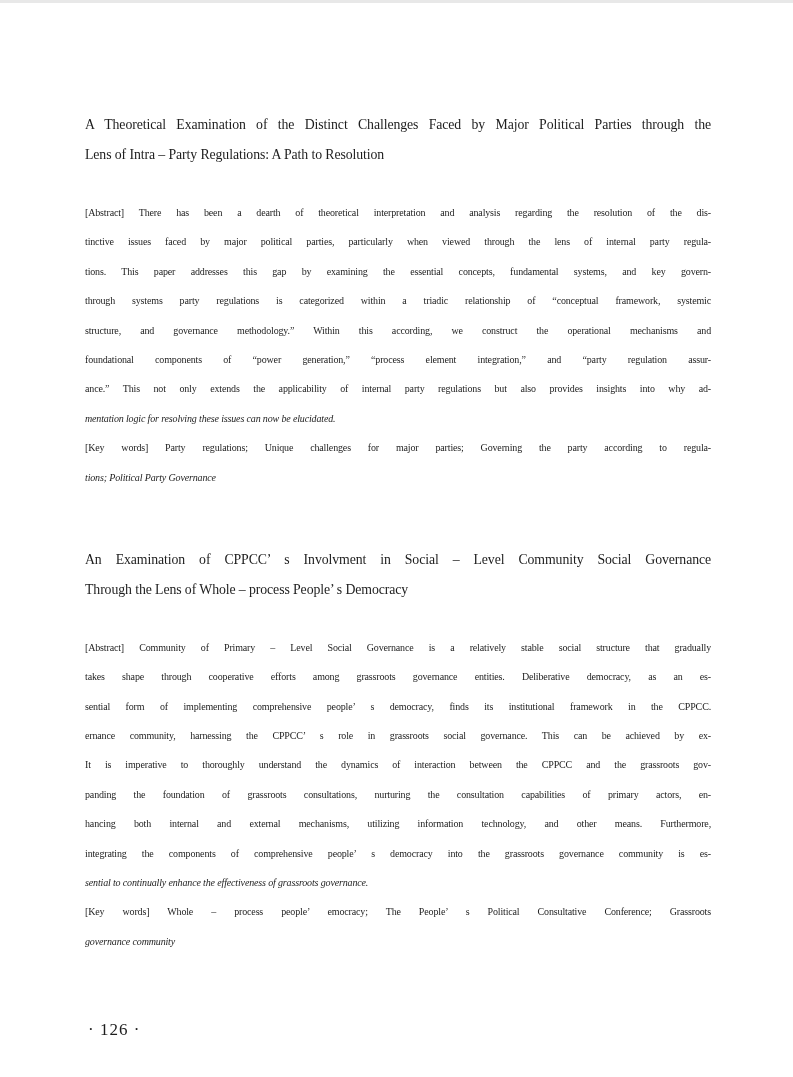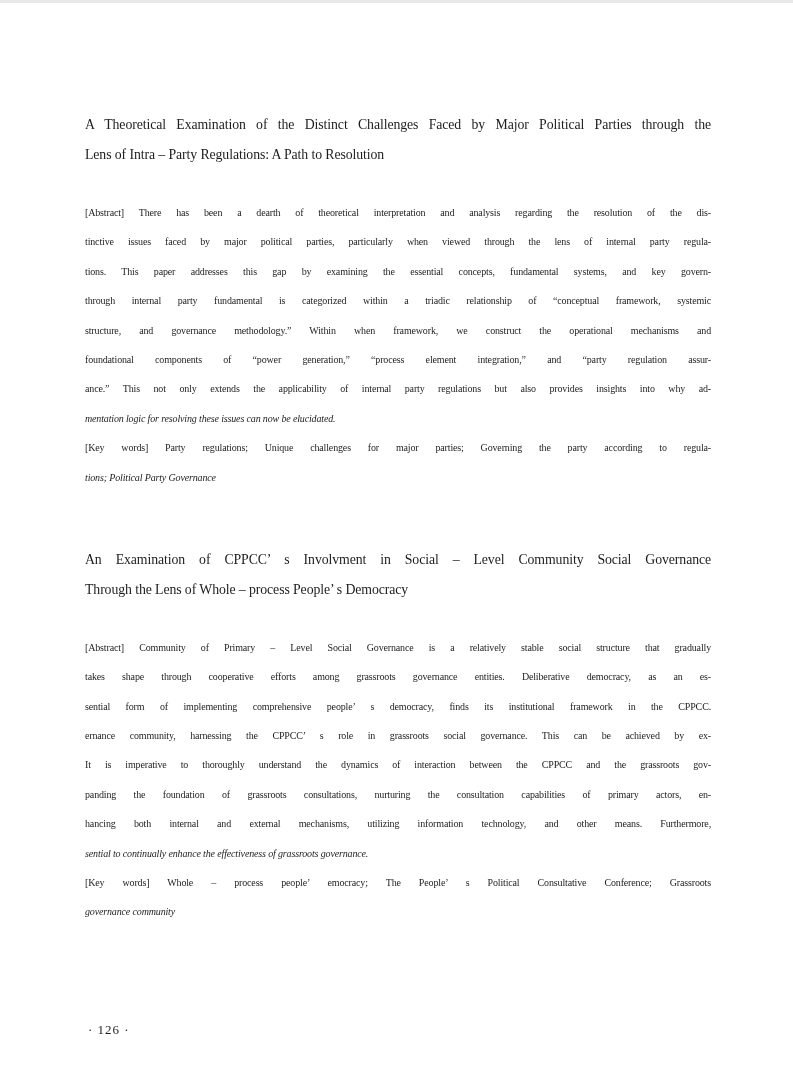--- a/index.html
+++ b/index.html
@@ -64,21 +64,21 @@
     text-align-last: left;
     font-style: italic;
   }
   
   .footer {
     position: absolute;
     left: 88px;
     top: 1012px;
     height: 30px;
     line-height: 30px;
-    font-size: 13px;
+    font-size: 17px;
     letter-spacing: 1px;
   }
 </style>
 </head>
 <body>
 
 <div class="page">
   <div class="content">
 
     <section class="article article-1">
@@ -88,22 +88,22 @@
           <span class="tl-left">Lens of Intra – Party Regulations: A Path to Resolution</span>
           <span class="byline">
             
           </span>
         </div>
       </div>
       <div class="para abstract">
           <div class="tline">[Abstract]  There has been a dearth of theoretical interpretation and analysis regarding the resolution of the dis-</div>
           <div class="tline">tinctive issues faced by major political parties, particularly when viewed through the lens of internal party regula-</div>
           <div class="tline">tions. This paper addresses this gap by examining the essential concepts, fundamental systems, and key govern-</div>
-          <div class="tline">through internal party fundamental is categorized within a triadic relationship of “conceptual framework, systemic</div>
-          <div class="tline">structure, and governance methodology.” Within when framework, we construct the operational mechanisms and</div>
+          <div class="tline">through systems party regulations is categorized within a triadic relationship of “conceptual framework, systemic</div>
+          <div class="tline">structure, and governance methodology.” Within this according, we construct the operational mechanisms and</div>
           <div class="tline">foundational components of “power generation,” “process element integration,” and “party regulation assur-</div>
           <div class="tline">ance.” This not only extends the applicability of internal party regulations but also provides insights into why ad-</div>
           <div class="tline last">mentation logic for resolving these issues can now be elucidated.</div>
         </div>
       <div class="para keywords">
           <div class="tline">[Key words]  Party regulations; Unique challenges for major parties; Governing the party according to regula-</div>
           <div class="tline last">tions; Political Party Governance</div>
         </div>
     </section>
 
@@ -118,20 +118,21 @@
         </div>
       </div>
       <div class="para abstract">
           <div class="tline">[Abstract]  Community of Primary – Level Social Governance is a relatively stable social structure that gradually</div>
           <div class="tline">takes shape through cooperative efforts among grassroots governance entities. Deliberative democracy, as an es-</div>
           <div class="tline">sential form of implementing comprehensive people’ s democracy, finds its institutional framework in the CPPCC.</div>
           <div class="tline">ernance community, harnessing the CPPCC’ s role in grassroots social governance. This can be achieved by ex-</div>
           <div class="tline">It is imperative to thoroughly understand the dynamics of interaction between the CPPCC and the grassroots gov-</div>
           <div class="tline">panding the foundation of grassroots consultations, nurturing the consultation capabilities of primary actors, en-</div>
           <div class="tline">hancing both internal and external mechanisms, utilizing information technology, and other means. Furthermore,</div>
+          <div class="tline">integrating the components of comprehensive people’ s democracy into the grassroots governance community is es-</div>
           <div class="tline last">sential to continually enhance the effectiveness of grassroots governance.</div>
         </div>
       <div class="para keywords">
           <div class="tline">[Key words]  Whole – process people’ emocracy; The People’ s Political Consultative Conference; Grassroots</div>
           <div class="tline last">governance community</div>
         </div>
     </section>
 
   </div>
 

